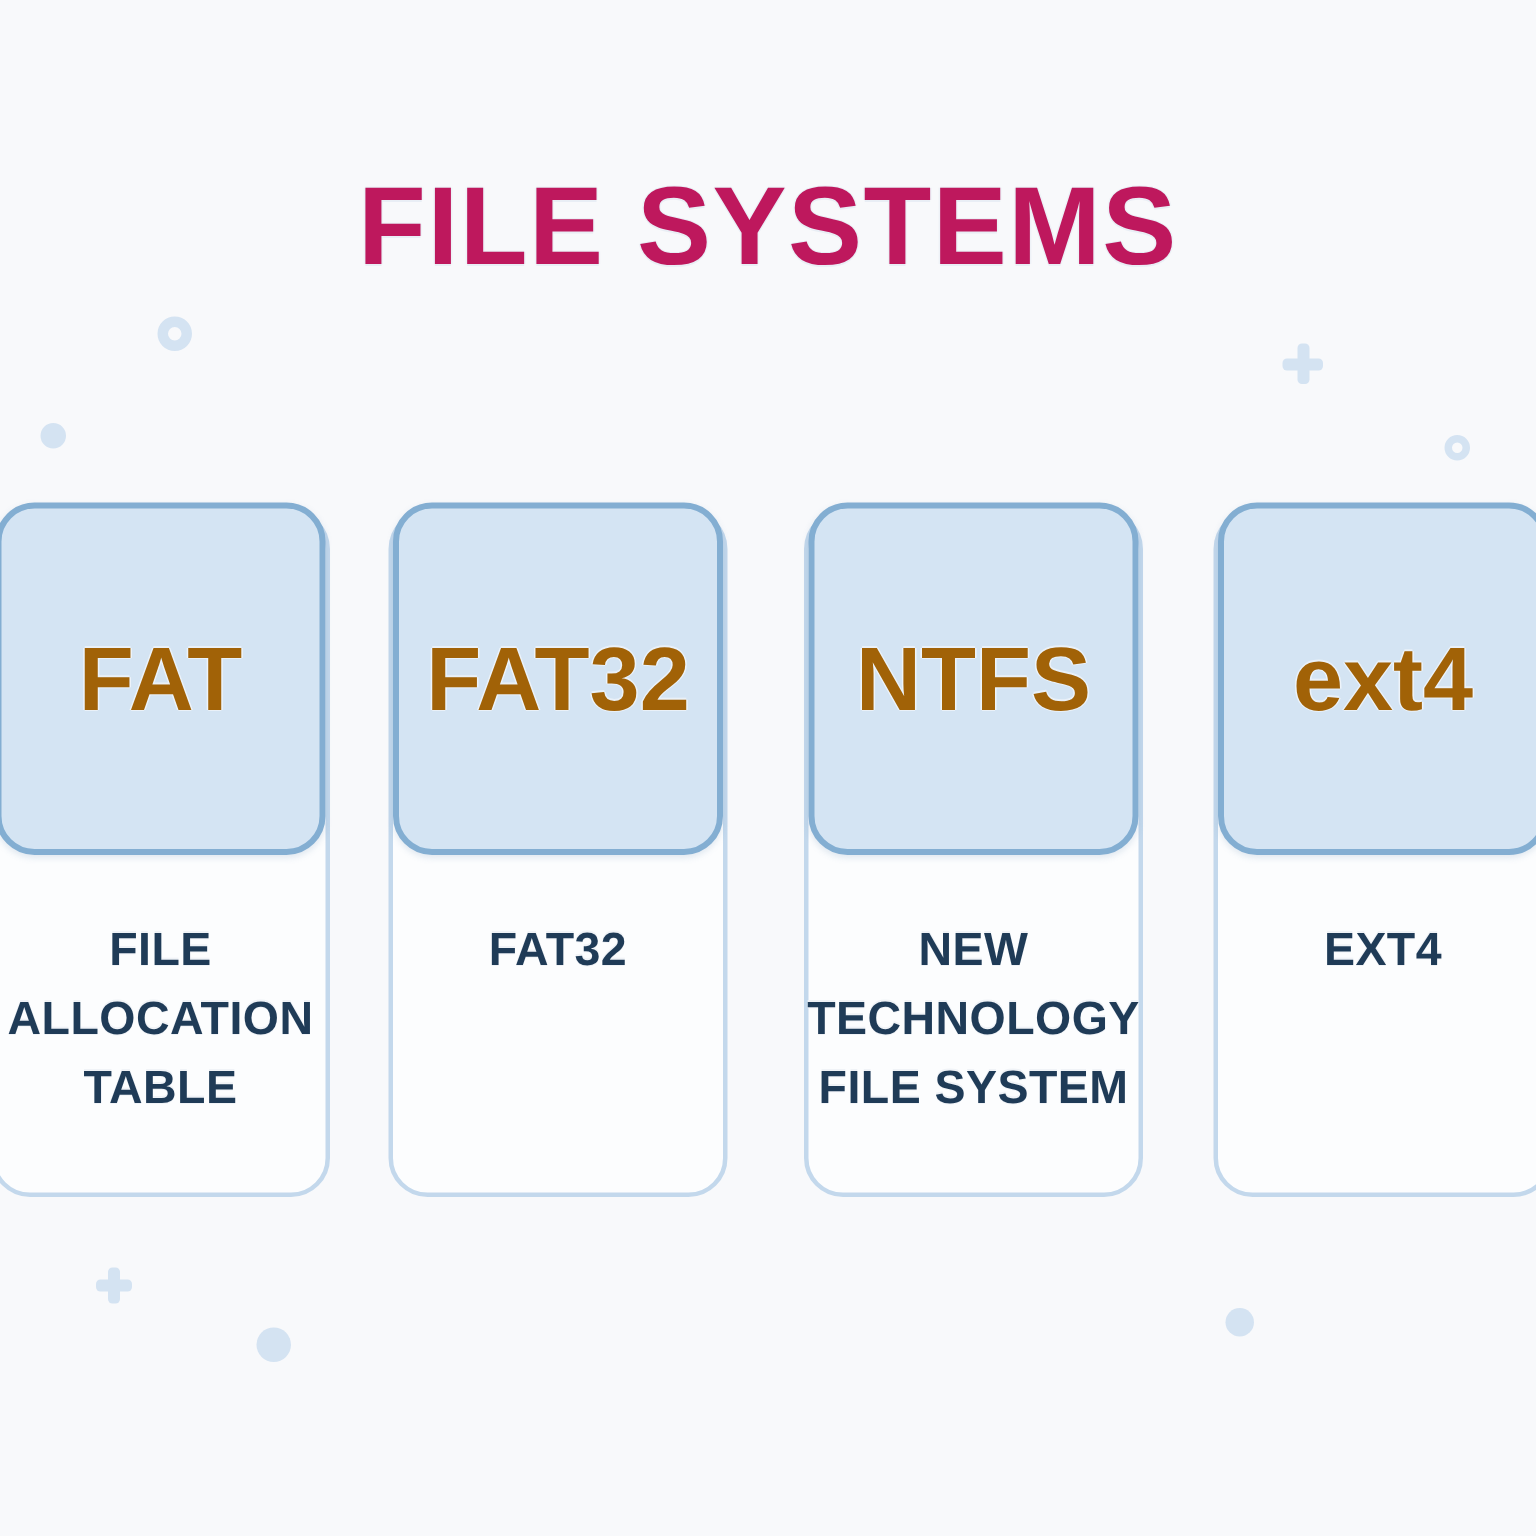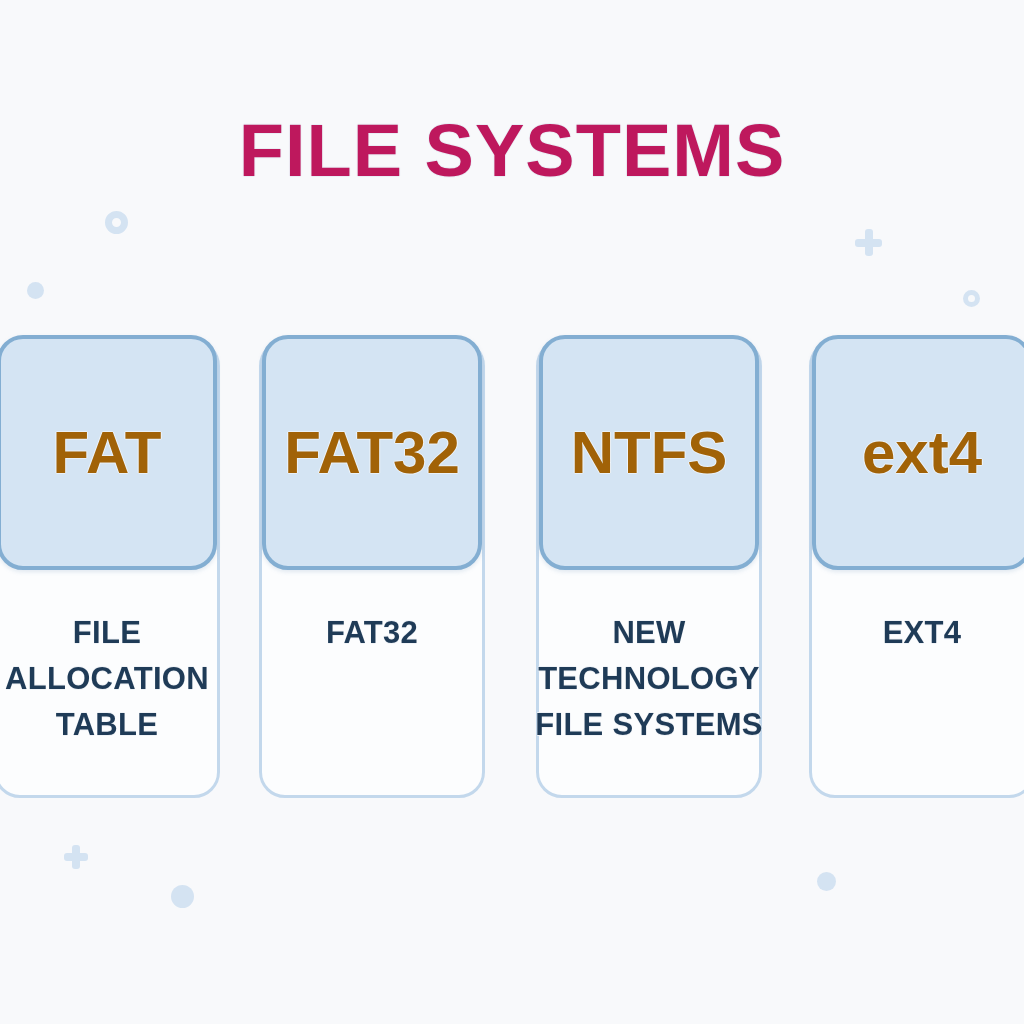--- a/index.html
+++ b/index.html
@@ -188,21 +188,21 @@
       <div class="card-desc">FAT32</div>
     </div>
 
     <div class="card card-2">
       <div class="card-body"></div>
       <div class="card-badge">
         <span class="badge-text">NTFS</span>
       </div>
       <div class="card-desc">NEW
 TECHNOLOGY
-FILE SYSTEMS</div>
+FILE SYSTEM</div>
     </div>
 
     <div class="card card-3">
       <div class="card-body"></div>
       <div class="card-badge">
         <span class="badge-text">ext4</span>
       </div>
       <div class="card-desc">EXT4</div>
     </div>
 

